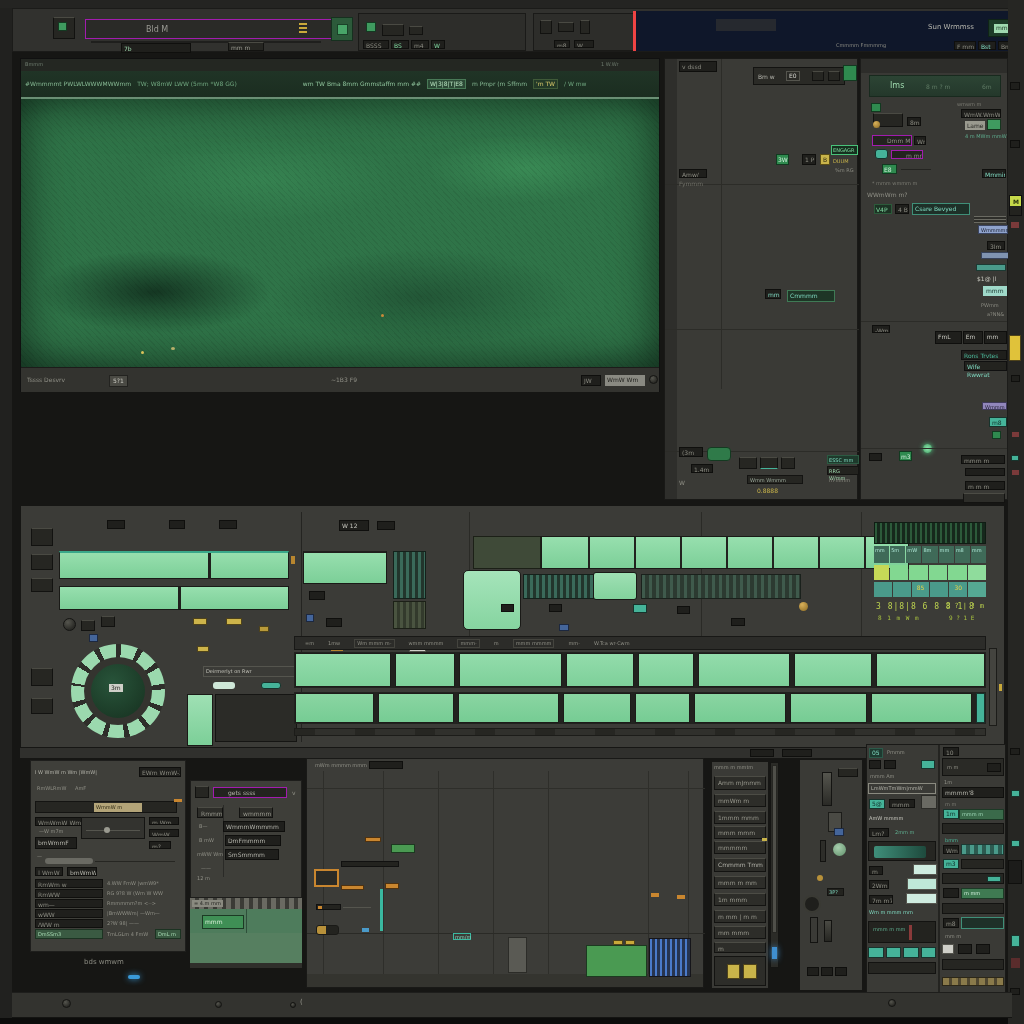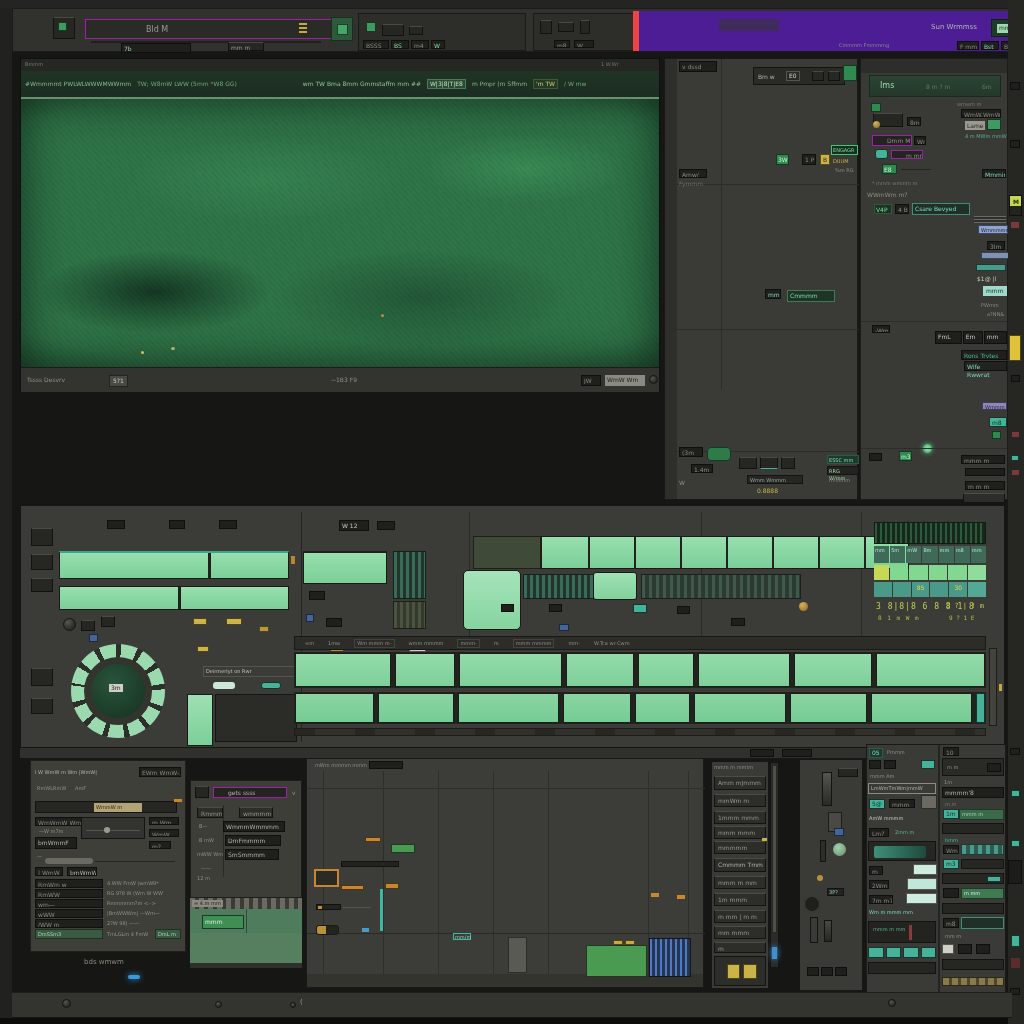--- a/index.html
+++ b/index.html
@@ -58,21 +58,21 @@
     <span class="a chipd" style="left:52px;top:26px;width:18px;height:9px">m4</span>
     <span class="a chipd" style="left:72px;top:26px;width:14px;height:9px;color:#7fd9a0">W</span>
   </div>
   <div class="a" style="left:520px;top:4px;width:104px;height:38px;background:#2d2d2a;border:1px solid #1a1a18">
     <span class="a chip" style="left:6px;top:6px;width:12px;height:14px"></span>
     <span class="a chip" style="left:24px;top:8px;width:16px;height:10px"></span>
     <span class="a chip" style="left:46px;top:6px;width:10px;height:14px"></span>
     <span class="a chipd" style="left:20px;top:26px;width:16px;height:8px">m8</span>
     <span class="a chipd" style="left:40px;top:26px;width:20px;height:8px">W</span>
   </div>
-  <div class="a" style="left:620px;top:2px;width:378px;height:40px;background:#4c1d95;border-left:6px solid #ef4444">
+  <div class="a" style="left:620px;top:2px;width:378px;height:40px;background:#0f172a;border-left:3px solid #ef4444">
     <span class="a" style="left:80px;top:8px;width:60px;height:12px;background:#37373395"></span>
     <span class="a t7 txl" style="left:292px;top:12px">Sun Wrmmss</span>
     <span class="a" style="left:352px;top:8px;width:34px;height:18px;background:#1d3b28;border:1px solid #0f2316">
         <span class="a t6" style="left:5px;top:4px;width:22px;height:9px;background:#9fd9b0;color:#1b3524;padding:0 2px">mm</span>
       </span>
     <span class="a t5" style="left:200px;top:31px;color:#8a8a82">Cmmmm Fmmmmg</span>
     <span class="a chipd" style="left:318px;top:30px;width:22px;height:9px">F mm</span>
     <span class="a chipd" style="left:342px;top:30px;width:18px;height:9px;color:#7fd9c0">Bst</span>
     <span class="a chipd" style="left:362px;top:30px;width:18px;height:9px">Bm</span>
   </div>
@@ -152,21 +152,21 @@
   <span class="a t5" style="left:82px;top:416px;width:56px;height:9px;background:#26262 2;border:1px solid #141412;color:#9aa89a;padding:1px 2px;background:#262622">Wmm Wmmm</span>
   <span class="a t6" style="left:92px;top:428px;color:#c9b44a">0.8888</span>
   <span class="a t5" style="left:162px;top:396px;width:32px;height:9px;background:#1e3a2c;color:#7fd9c0;border:1px solid #2c5a42;padding:1px 1px">ESSC mm</span>
   <span class="a t5" style="left:162px;top:407px;width:32px;height:9px;background:#23231f;color:#9fd9ae;border:1px solid #141412;padding:1px 1px">RRG W/mm</span>
   <span class="a t5" style="left:164px;top:418px;color:#8a8a80">m mmm</span>
 </div>
 
 <div class="a" style="left:860px;top:58px;width:148px;height:442px;background:#393935;border:1px solid #1c1c1a">
   <div class="a" style="left:0;top:0;width:146px;height:14px;background:#2d2d2a"></div>
   <div class="a" style="left:8px;top:16px;width:132px;height:22px;background:linear-gradient(180deg,#2c4434,#24382b);border:1px solid #182a1e">
-    <span class="a t8 txg" style="left:10px;top:5px">Ims</span>
+    <span class="a t8 txg" style="left:20px;top:5px">Ims</span>
     <span class="a t6" style="left:56px;top:7px;color:#5f7a64">8 m ? m</span>
     <span class="a t6" style="left:112px;top:7px;color:#5f7a64">6m</span>
   </div>
   <span class="a t5" style="left:96px;top:42px;color:#7a7a72">wmwm m</span>
   <span class="a chipd" style="left:100px;top:50px;width:40px;height:9px">WmW.WmW</span>
   <span class="a" style="left:10px;top:44px;width:10px;height:9px;background:#2f8a4f;border:1px solid #123a20"></span>
   <div class="a chip" style="left:12px;top:54px;width:30px;height:14px"></div>
   <span class="a" style="left:12px;top:62px;width:7px;height:7px;border-radius:50%;background:radial-gradient(circle at 35% 30%,#d8b05a,#8a6a22)"></span>
   <span class="a chipd" style="left:46px;top:58px;width:14px;height:9px">8m</span>
   <span class="a t6" style="left:104px;top:62px;width:20px;height:9px;background:#9a9a8f;color:#26262 2;color:#262622;padding:1px 2px">Lame</span>

